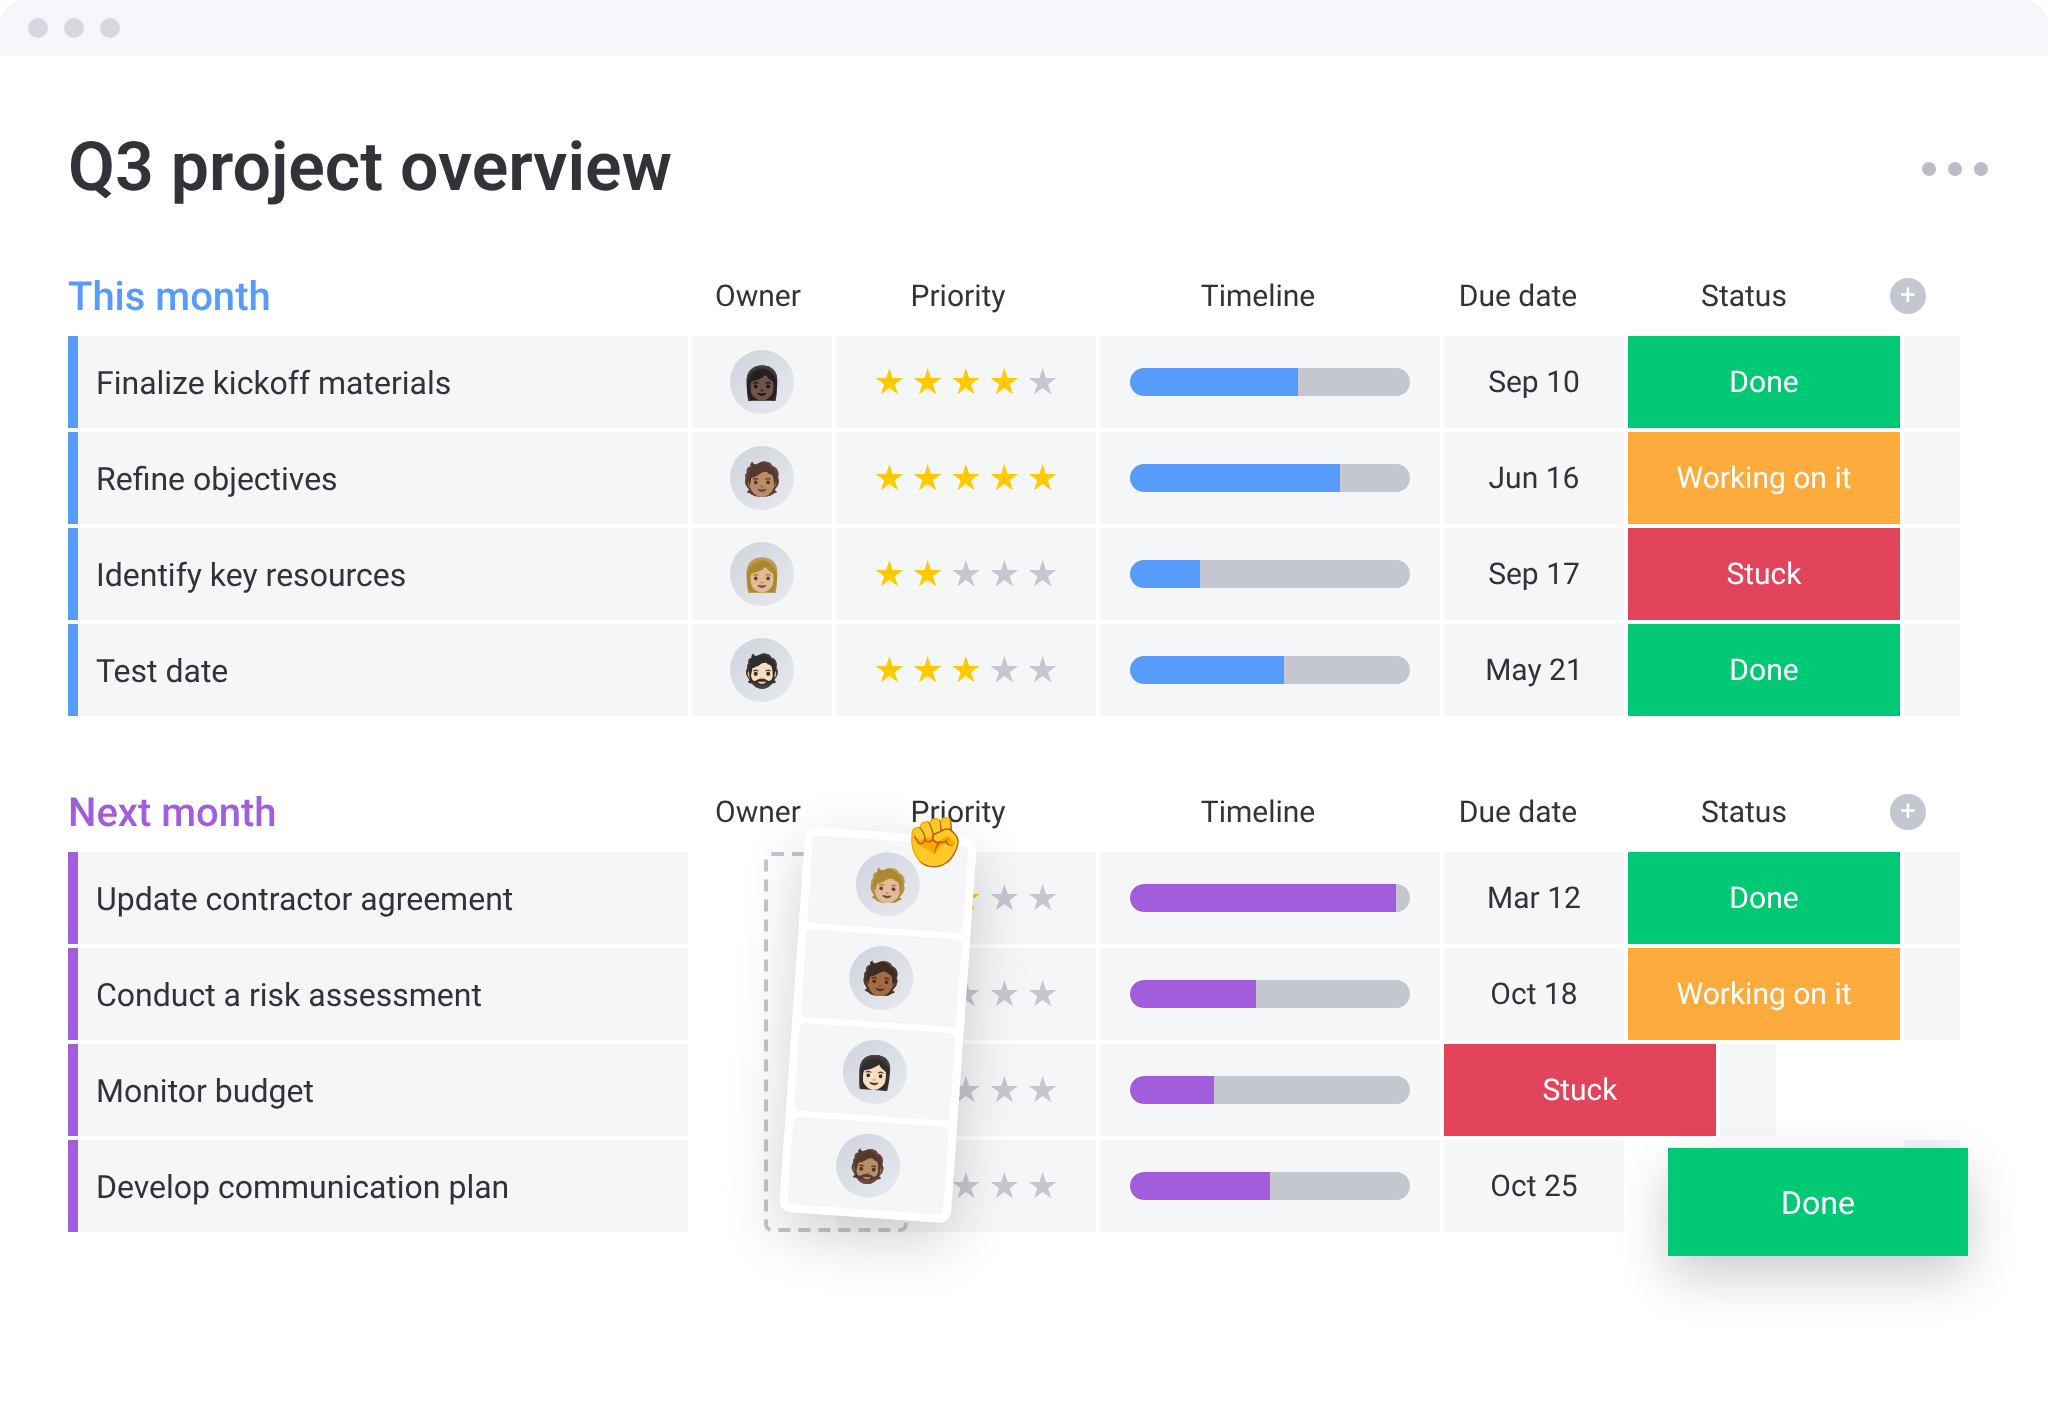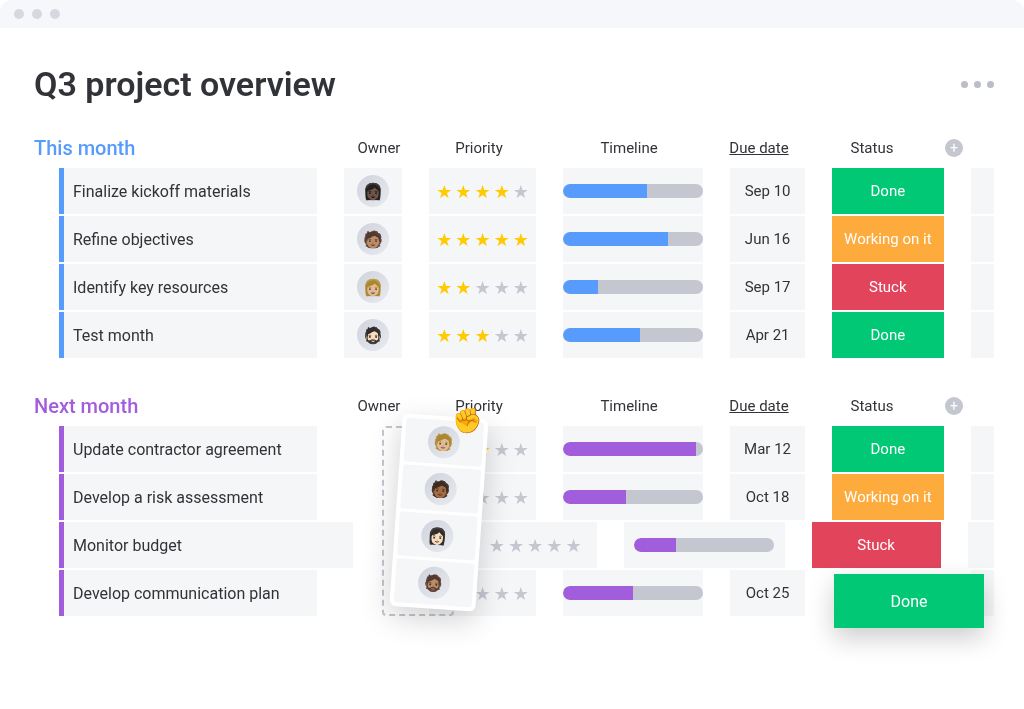--- a/index.html
+++ b/index.html
@@ -51,21 +51,21 @@
   .col-head {
     text-align: center;
     font-size: 15px;
     color: #323338;
     padding-bottom: 6px;
     font-weight: 400;
   }
   .col-owner   { width: 70px; }
   .col-priority{ width: 130px; }
   .col-timeline{ width: 170px; }
-  .col-duedate { width: 90px; text-decoration: underline; }
+  .col-duedate { width: 90px; }
   .col-status  { width: 136px; }
   .col-add     { width: 28px; display:flex; justify-content:center; align-items:center; }
 
   .plus-circle {
     width: 18px; height: 18px; border-radius: 50%;
     background: #c4c6d0; color: #fff;
     display:flex; align-items:center; justify-content:center;
     font-size: 14px; line-height: 1;
   }
 
@@ -75,21 +75,20 @@
     align-items: stretch;
     height: 46px;
     gap: 2px;
   }
   .row + .row { margin-top: 2px; }
   .cell {
     background: #f5f6f8;
     display: flex;
     align-items: center;
     justify-content: center;
-    margin-left: 25px;
   }
   .cell-task {
     width: 310px;
     justify-content: flex-start;
     padding-left: 14px;
     position: relative;
     font-size: 16px;
     color: #323338;
   }
   .cell-task::before {
@@ -271,37 +270,37 @@
                 <div class="bar-fill" style="width:25%;background:#579bfc"></div>
               </div>
             </div>
             <div class="cell cell-duedate">Sep 17</div>
             <div class="cell cell-status">
               <div class="status-pill" style="background:#e2445c">Stuck</div>
             </div>
             <div class="cell cell-trail"></div>
           </div>
           <div class="row">
-            <div class="cell cell-task">Test month</div>
+            <div class="cell cell-task">Test date</div>
             <div class="cell cell-owner">
               <div class="avatar">🧔🏻</div>
             </div>
             <div class="cell cell-priority">
               <span class="star filled">★</span>
               <span class="star filled">★</span>
               <span class="star filled">★</span>
               <span class="star">★</span>
               <span class="star">★</span>
             </div>
             <div class="cell cell-timeline">
               <div class="bar-track">
                 <div class="bar-fill" style="width:55%;background:#579bfc"></div>
               </div>
             </div>
-            <div class="cell cell-duedate">Apr 21</div>
+            <div class="cell cell-duedate">May 21</div>
             <div class="cell cell-status">
               <div class="status-pill" style="background:#00c875">Done</div>
             </div>
             <div class="cell cell-trail"></div>
           </div>
         </div>
       </div>
       <div class="group" style="--group-color: #a25ddc;">
         <div class="group-header">
     <div class="group-title" style="color:#a25ddc">Next month</div>
@@ -330,21 +329,21 @@
                 <div class="bar-fill" style="width:95%;background:#a25ddc"></div>
               </div>
             </div>
             <div class="cell cell-duedate">Mar 12</div>
             <div class="cell cell-status">
               <div class="status-pill" style="background:#00c875">Done</div>
             </div>
             <div class="cell cell-trail"></div>
           </div>
           <div class="row">
-            <div class="cell cell-task">Develop a risk assessment</div>
+            <div class="cell cell-task">Conduct a risk assessment</div>
             <div class="cell cell-owner" style="background: transparent;"></div>
             <div class="cell cell-priority">
               <span class="star filled">★</span>
               <span class="star">★</span>
               <span class="star">★</span>
               <span class="star">★</span>
               <span class="star">★</span>
             </div>
             <div class="cell cell-timeline">
               <div class="bar-track">

